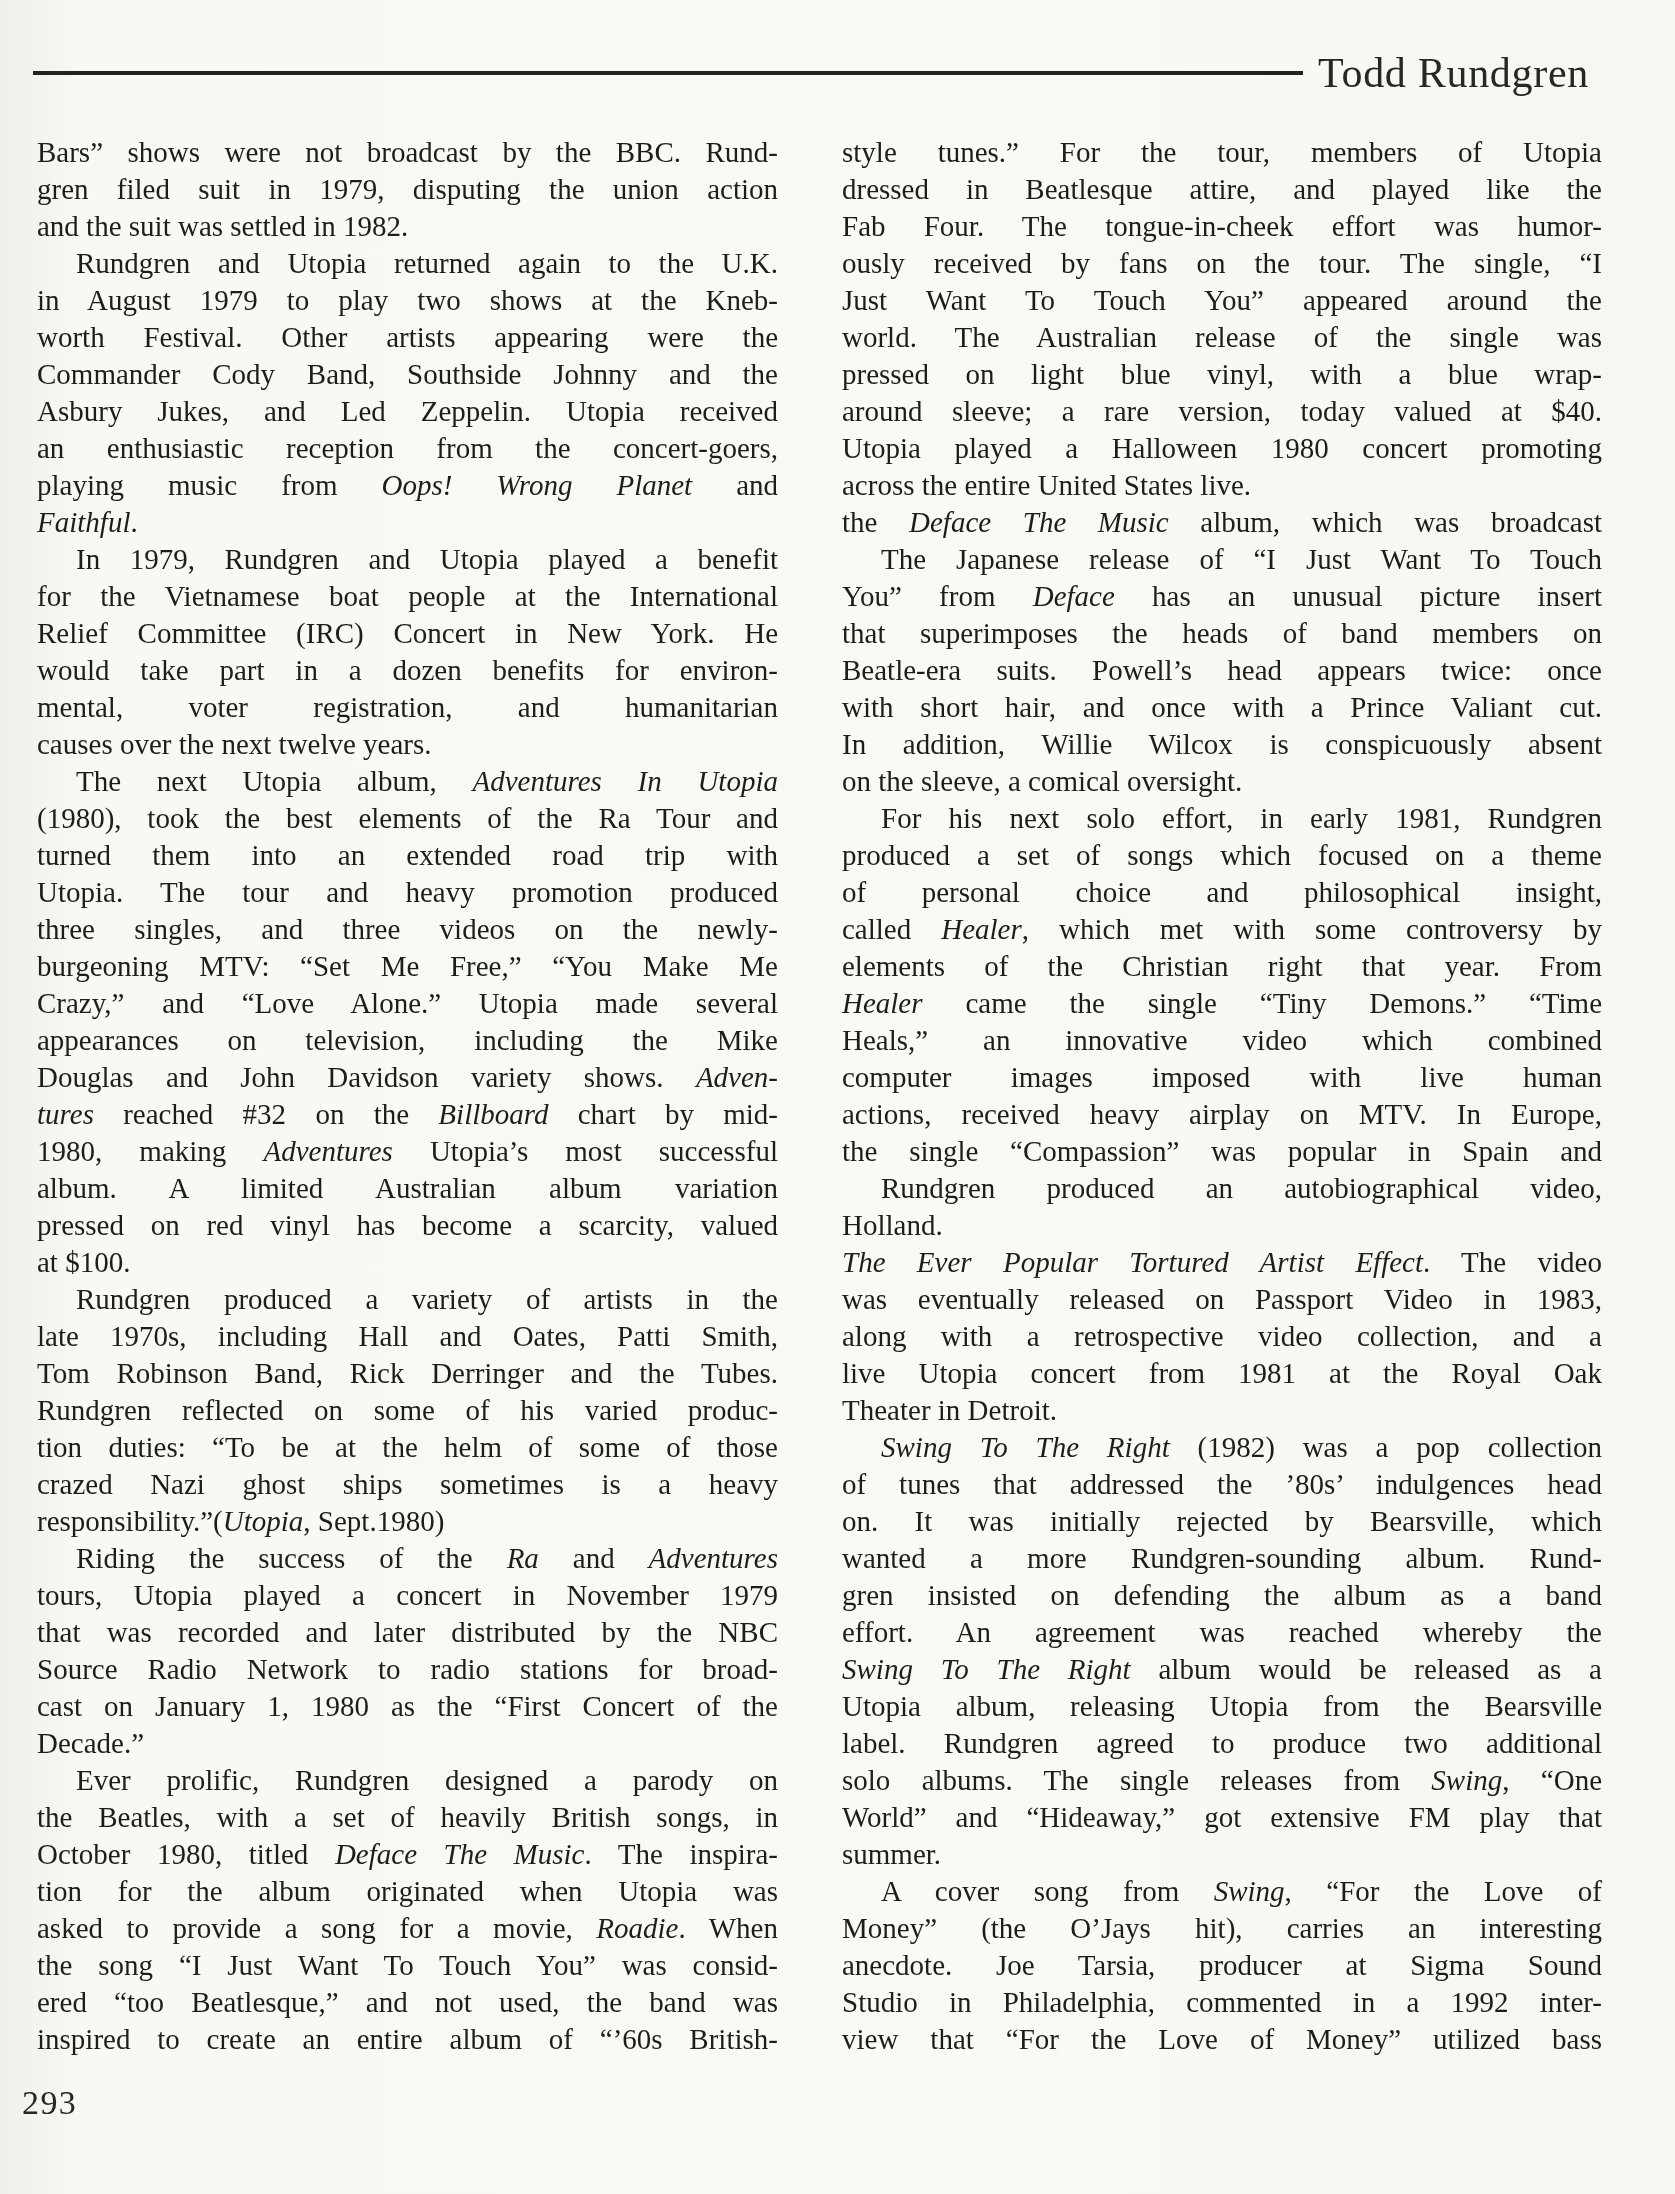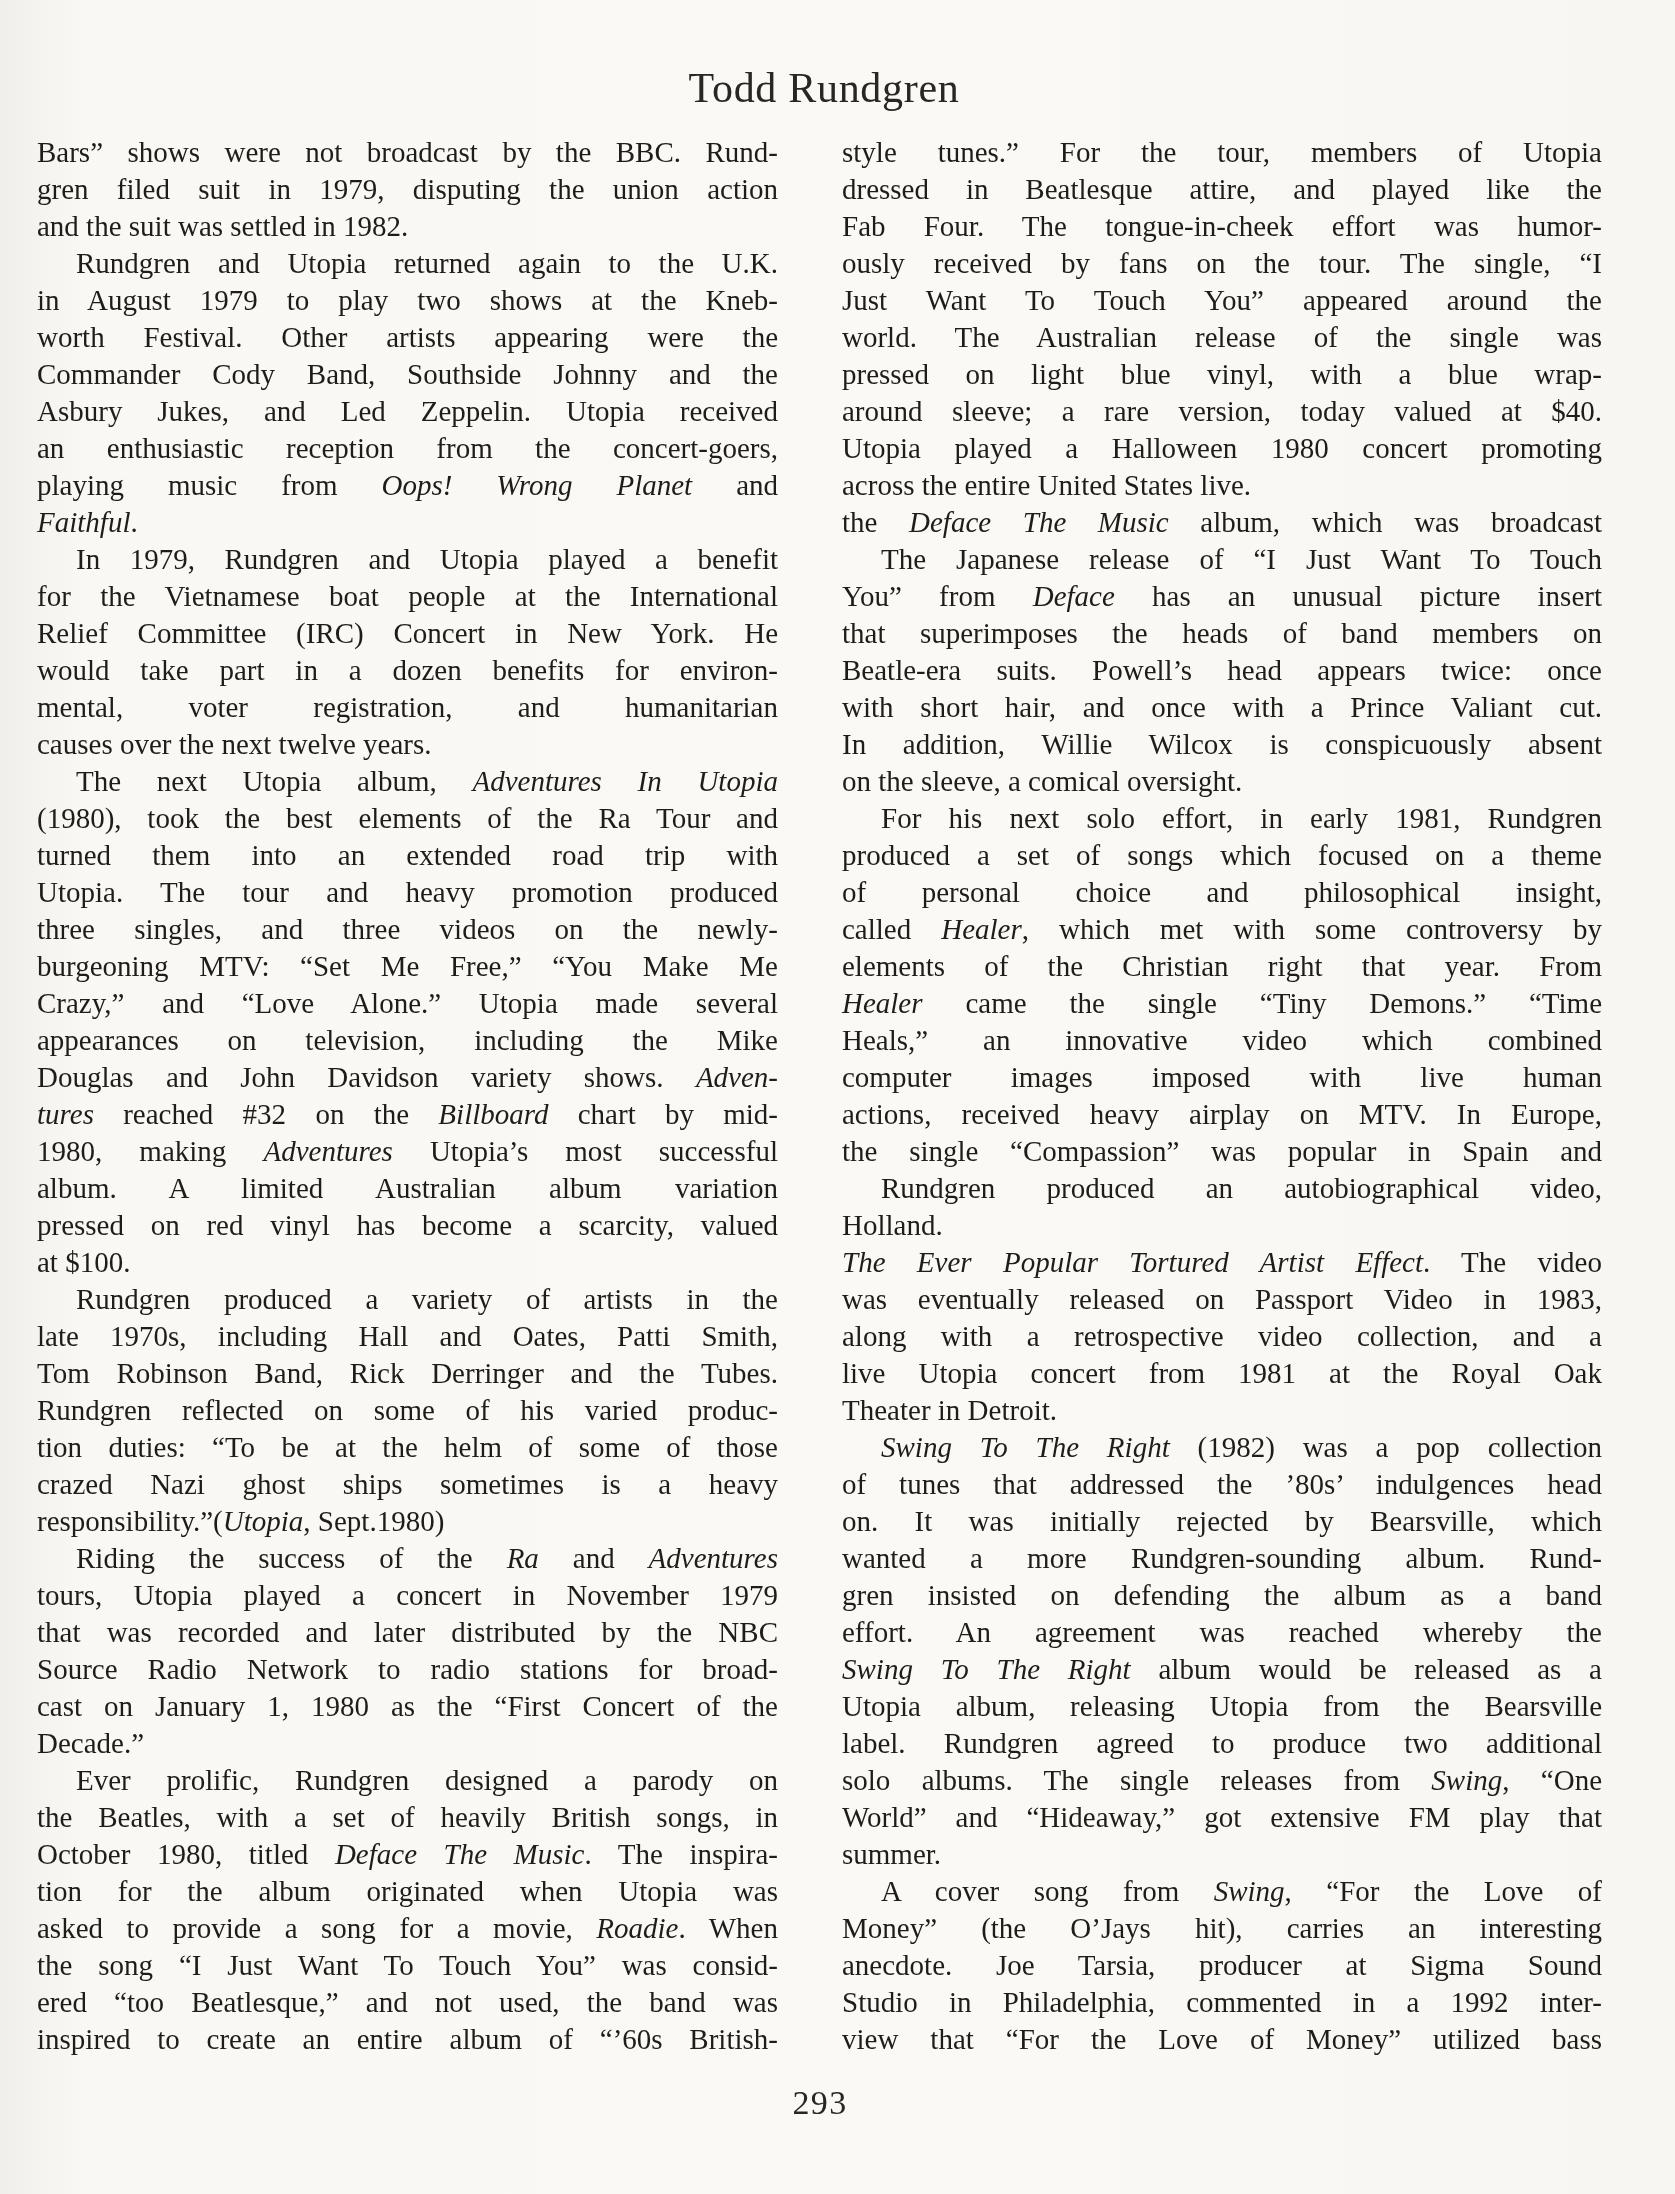--- a/index.html
+++ b/index.html
@@ -12,27 +12,26 @@
     width: 1676px;
     height: 2194px;
     margin: 0 auto;
     background: linear-gradient(90deg, #f1efeb 0%, #f9f8f5 5%, #faf9f6 60%, #f7f6f2 100%);
     overflow: hidden;
     font-family: "Liberation Serif", "DejaVu Serif", serif;
     color: #201e1b;
   }
   .page-header {
     position: absolute;
-    left: 46px;
+    left: 33px;
     top: 52px;
     width: 1556px;
     display: flex;
     align-items: center;
     gap: 15px;
-    flex-direction: column;
   }
   .header-rule {
     flex: 1;
     height: 4.8px;
     background: #24221f;
   }
   .header-title {
     font-size: 42px;
     line-height: 1;
     white-space: nowrap;
@@ -51,24 +50,23 @@
   .line {
     text-align: justify;
     text-align-last: justify;
     color: #1f1d1a;
   }
   .line.indent { text-indent: 39px; }
   .line.end { text-align-last: left; }
   .line i { font-style: italic; }
   .page-footer {
     position: absolute;
-    left: 35px;
+    left: 22px;
     top: 2084px;
     width: 1570px;
-    text-align: center;
   }
   .page-number {
     font-size: 34px;
     color: #2a2722;
     letter-spacing: 1.4px;
   }
 </style>
 </head>
 <body>
 

